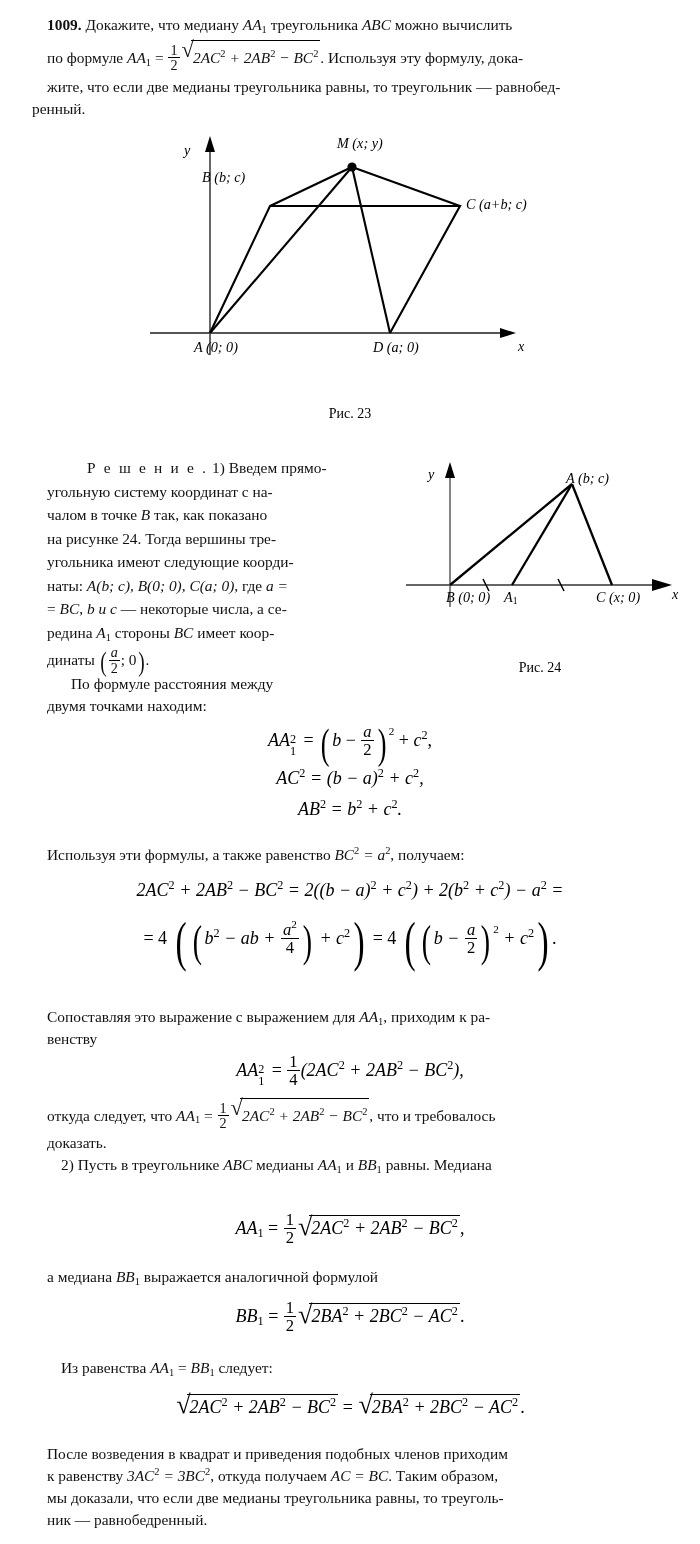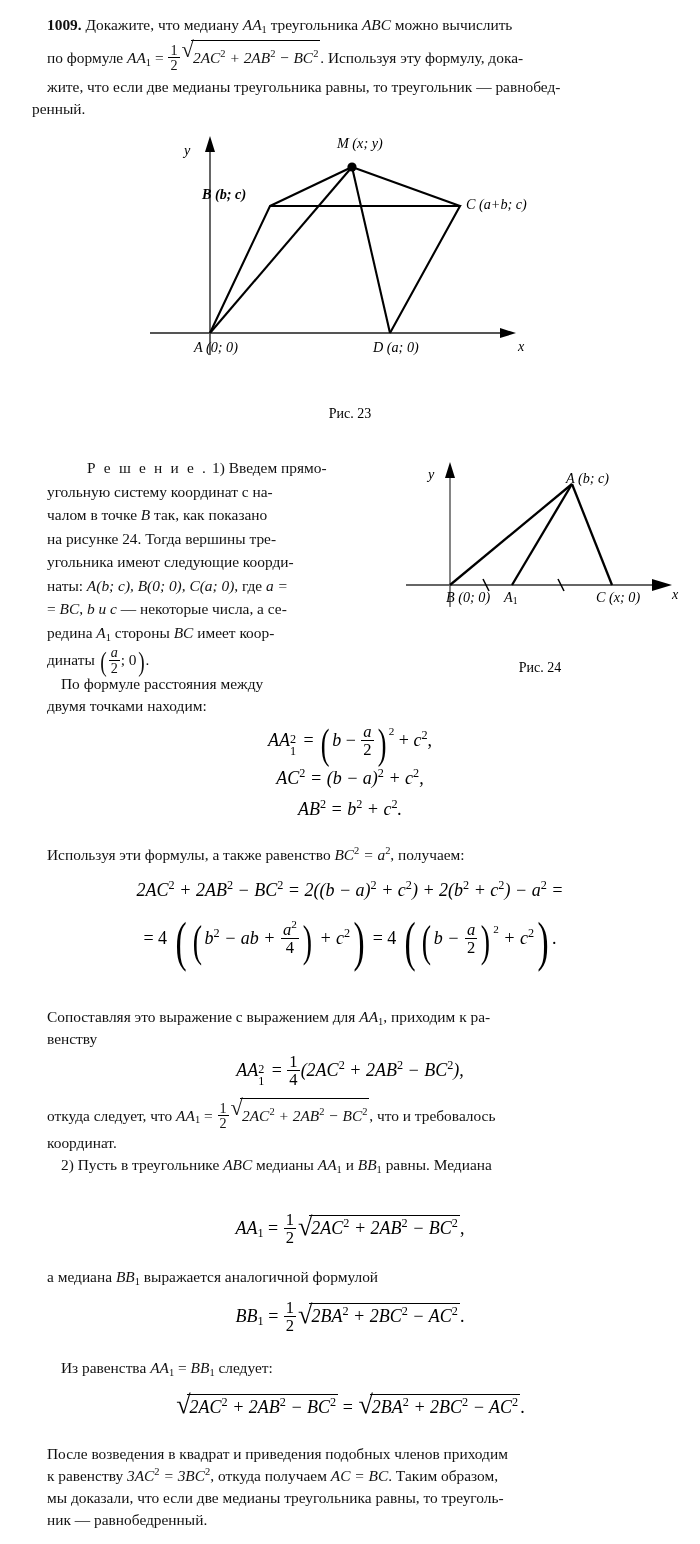--- a/index.html
+++ b/index.html
@@ -166,21 +166,21 @@
     </svg>
     <div class="flab" style="left:44px; top:12px;">
       <span>y</span>
     </div>
     <div class="flab" style="left:378px; top:208px;">
       <span>x</span>
     </div>
     <div class="flab" style="left:197px; top:5px;">
       <span>M (x; y)</span>
     </div>
-    <div class="flab" style="left:62px; top:56px;font-weight:bold;">
+    <div class="flab" style="left:62px; top:39px;">
       <span>B (b; c)</span>
     </div>
     <div class="flab" style="left:326px; top:66px;">
       <span>C (a+b; c)</span>
     </div>
     <div class="flab" style="left:54px; top:209px;">
       <span>A (0; 0)</span>
     </div>
     <div class="flab" style="left:233px; top:209px;">
       <span>D (a; 0)</span>
@@ -200,21 +200,21 @@
     <span>наты: </span><span class="mi">A(b; c), B(0; 0), C(a; 0)</span><span>, где </span><span class="mi">a =</span><br>
     <span>= </span><span class="mi">BC</span><span>, </span><span class="mi">b и c</span><span> — некоторые числа, а се-</span><br>
     <span>редина </span><span class="mi">A</span><sub class="x">1</sub><span> стороны </span><span class="mi">BC</span><span> имеет коор-</span>
   </div>
 
   <div class="para nojust" style="left:47px; top:645px; width:300px; line-height:30px;">
     <span>динаты </span><span class="bigp">(</span><span class="frac"><span class="nu mi">a</span><span class="de">2</span></span><span>; 0</span><span class="bigp">)</span><span>.</span>
   </div>
 
   <div class="para nojust" style="left:47px; top:673px; width:320px; line-height:22px;">
-    <span style="margin-left:14px;">По формуле расстояния между</span><br>
+    <span style="margin-left:24px;">По формуле расстояния между</span><br>
     <span>двумя точками находим:</span>
   </div>
 
   <div class="fig" style="left:400px; top:452px; width:290px; height:160px;">
     <svg width="290" height="160" viewBox="0 0 290 160">
       <line x1="6" y1="133" x2="252" y2="133" stroke="#666" stroke-width="1.8"></line>
       <polygon points="252,127 272,133 252,139" fill="#000"></polygon>
       <line x1="50" y1="155" x2="50" y2="26" stroke="#666" stroke-width="1.6"></line>
       <polygon points="45,26 50,10 55,26" fill="#000"></polygon>
 
@@ -298,21 +298,21 @@
     <span>=</span>
     <span class="frac"><span class="nu">1</span><span class="de">4</span></span><span class="mi">(2AC<sup class="x">2</sup> + 2AB<sup class="x">2</sup> − BC<sup class="x">2</sup>),</span>
   </div>
 
   <div class="para nojust" style="left:47px; top:1098px; width:640px; line-height:30px;">
     <span>откуда следует, что </span><span class="mi">AA</span><sub class="x">1</sub>
     <span>=</span>
     <span class="frac"><span class="nu">1</span><span class="de">2</span></span><span class="sqrt"><span class="rad">√</span><span class="bar mi">2AC<sup class="x">2</sup> + 2AB<sup class="x">2</sup> − BC<sup class="x">2</sup></span></span><span>, что и требовалось</span>
   </div>
   <div class="para nojust" style="left:47px; top:1132px; width:632px;">
-    <span>координат.</span>
+    <span>доказать.</span>
   </div>
 
   <div class="para" style="left:47px; top:1154px; width:632px;">
     <span style="margin-left:14px;">2) Пусть в треугольнике </span><span class="mi">ABC</span><span> медианы </span><span class="mi">AA</span><sub class="x">1</sub><span> и </span><span class="mi">BB</span><sub class="x">1</sub><span> равны. Медиана</span>
   </div>
 
   <div class="eqc" style="top:1212px; font-size:18px;">
     <span class="mi">AA</span><sub class="x">1</sub>
     <span>=</span>
     <span class="frac"><span class="nu">1</span><span class="de">2</span></span><span class="sqrt"><span class="rad">√</span><span class="bar mi">2AC<sup class="x">2</sup> + 2AB<sup class="x">2</sup> − BC<sup class="x">2</sup></span></span><span>,</span>

